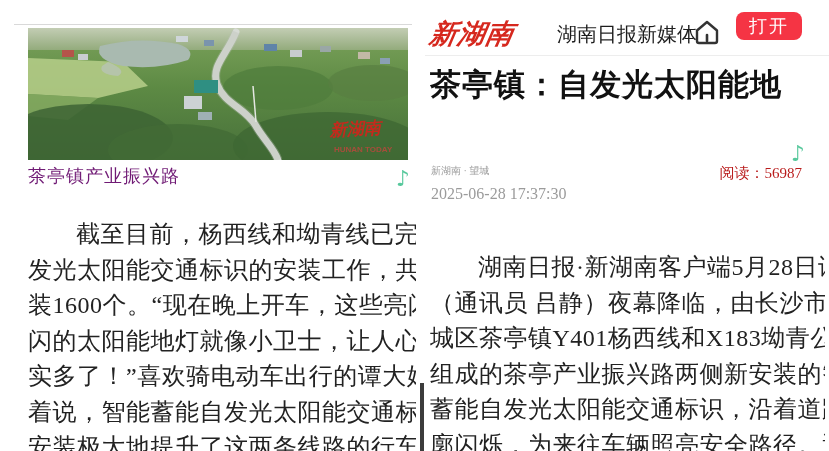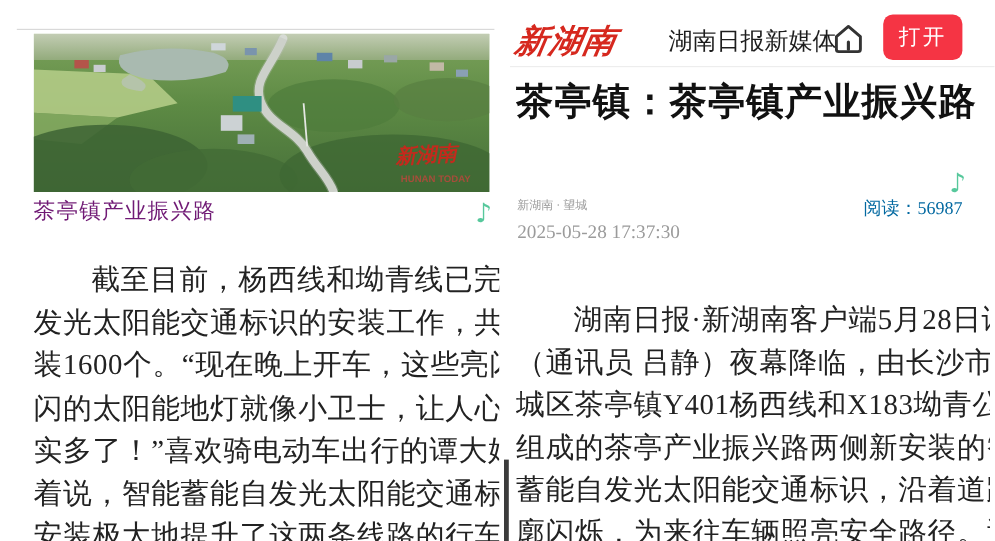--- a/index.html
+++ b/index.html
@@ -63,21 +63,21 @@
   .rp-brand {
     position: absolute; left: 84px; top: 13px;
     font-size: 20px; color: #1d1d1d; white-space: nowrap; margin-left: 48px;
   }
   .home-btn {
     position: absolute; left: 266px; top: 8px; width: 32px; height: 32px;
     cursor: pointer;
   }
   .open-btn {
     position: absolute; left: 311px; top: 4px;
-    width: 66px; height: 38px; border: none; border-radius: 8px;
+    width: 66px; height: 28px; border: none; border-radius: 8px;
     background: #f53444; color: #ffffff; font-size: 18px;
     font-family: "Liberation Sans", sans-serif;
     letter-spacing: 2px; cursor: pointer;
   }
   .rp-header-divider {
     position: absolute; left: 425px; top: 55px;
     width: 404px; height: 1px; background: #ededed;
   }
 
   .rp-title {
@@ -86,21 +86,21 @@
     line-height: 37.5px; letter-spacing: 1px;
   }
   .rp-title .line { white-space: nowrap; overflow: hidden; }
 
   .rp-meta-source {
     position: absolute; left: 431px; top: 164px;
     font-size: 10px; color: #9b9b9b; white-space: nowrap;
   }
   .rp-meta-reads {
     position: absolute; left: 620px; top: 164px; width: 182px;
-    text-align: right; font-size: 15px; color: #0369a1; white-space: nowrap;
+    text-align: right; font-size: 15px; color: #b91c1c; white-space: nowrap;
   }
   .rp-meta-time {
     position: absolute; left: 431px; top: 185px;
     font-size: 16px; color: #9b9b9b; white-space: nowrap;
   }
 </style>
 </head>
 <body>
 
 <div class="screen">
@@ -182,28 +182,28 @@
       <svg width="32" height="32" viewBox="0 0 32 32">
         <path d="M6 14.5 L16 6 L26 14.5 V25 a2 2 0 0 1 -2 2 H8 a2 2 0 0 1 -2 -2 Z" fill="none" stroke="#333333" stroke-width="2.4" stroke-linejoin="round"></path>
         <line x1="16" y1="19" x2="16" y2="25" stroke="#333333" stroke-width="2.6" stroke-linecap="round"></line>
       </svg>
     </div>
     <button class="open-btn">打开</button>
   </div>
   <div class="rp-header-divider"></div>
 
   <div class="rp-title">
-    <div class="line">茶亭镇：茶亭镇产业振兴路</div>
+    <div class="line">茶亭镇：自发光太阳能地</div>
   </div>
 
   <div class="audio-note right">♪</div>
 
   <div class="rp-meta-source">新湖南 · 望城</div>
   <div class="rp-meta-reads">阅读：56987</div>
-  <div class="rp-meta-time">2025-05-28 17:37:30</div>
+  <div class="rp-meta-time">2025-06-28 17:37:30</div>
 
   <div class="body-col body-right">
     <div class="line indent">湖南日报·新湖南客户端5月28日讯</div>
     <div class="line">（通讯员 吕静）夜幕降临，由长沙市望</div>
     <div class="line">城区茶亭镇Y401杨西线和X183坳青公</div>
     <div class="line">组成的茶亭产业振兴路两侧新安装的智能</div>
     <div class="line">蓄能自发光太阳能交通标识，沿着道路轮</div>
     <div class="line">廓闪烁，为来往车辆照亮安全路径。近</div>
   </div>
 

